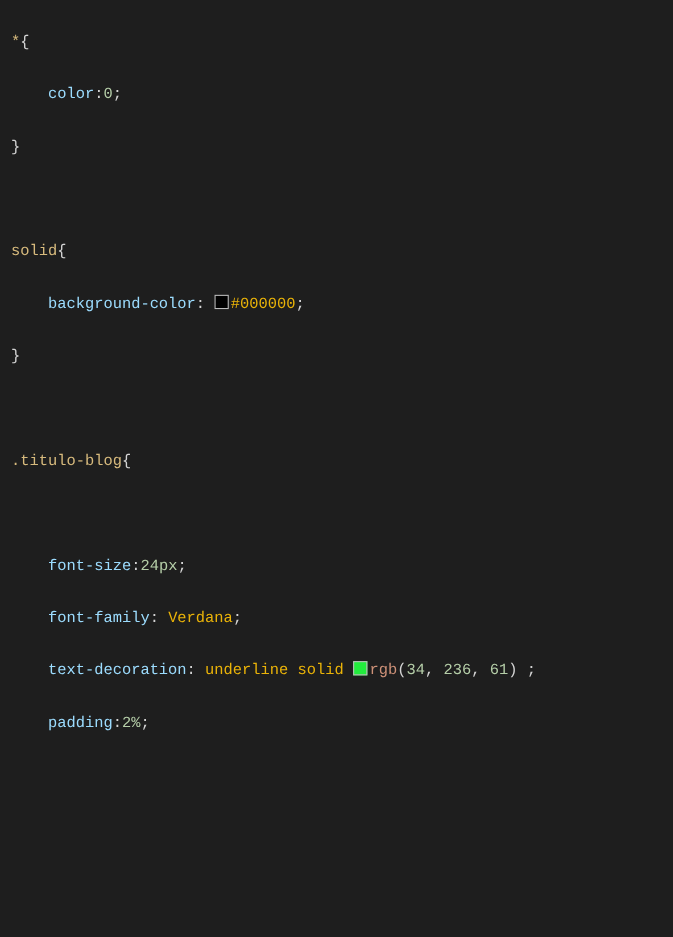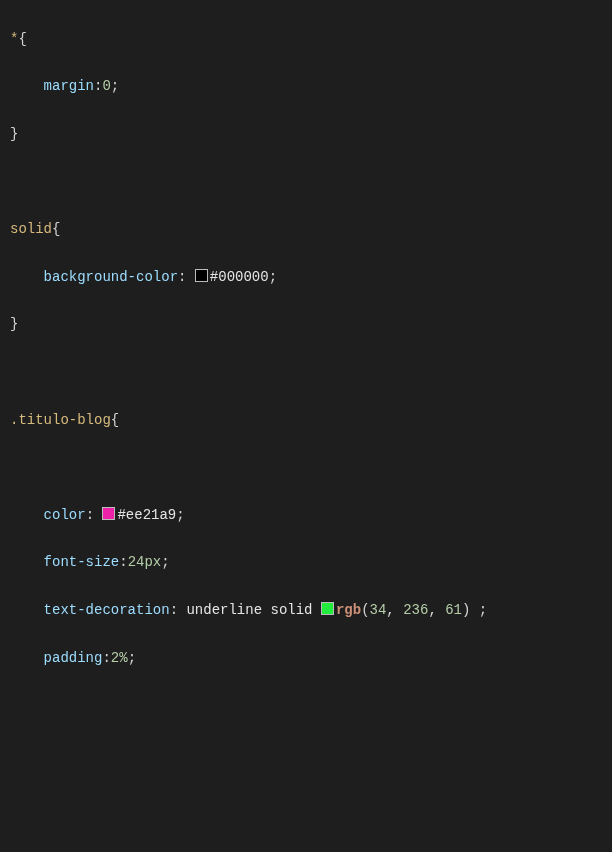--- a/index.html
+++ b/index.html
@@ -16,48 +16,48 @@
   white-space: pre;
 }
 .line {
   padding-left: 20px;
   text-indent: -20px;
 }
 .selector   { color: #d7ba7d; }
 .brace      { color: #d4d4d4; }
 .prop       { color: #9cdcfe; }
 .punct      { color: #d4d4d4; }
-.value      { color: #e5e5e5; }
+.value      { color: #eab308; }
 .num        { color: #b5cea8; }
-.func       { color: #ce9178; font-weight: bold; }
+.func       { color: #ce9178; }
 .swatch {
   display: inline-block;
   width: 11px;
   height: 11px;
   border: 1px solid #bbb;
   vertical-align: -1px;
   margin-right: 2px;
 }
 </style>
 </head>
 <body>
 
 <div class="editor">
 <div class="line"><span class="selector">*</span><span class="brace">{</span></div>
-<div class="line">    <span class="prop">margin</span><span class="punct">:</span><span class="num">0</span><span class="punct">;</span></div>
+<div class="line">    <span class="prop">color</span><span class="punct">:</span><span class="num">0</span><span class="punct">;</span></div>
 <div class="line"><span class="brace">}</span></div>
 <div class="line"> </div>
 <div class="line"><span class="selector">solid</span><span class="brace">{</span></div>
 <div class="line">    <span class="prop">background-color</span><span class="punct">: </span><span class="swatch" style="background:#000000"></span><span class="value">#000000</span><span class="punct">;</span></div>
 <div class="line"><span class="brace">}</span></div>
 <div class="line"> </div>
 <div class="line"><span class="selector">.titulo-blog</span><span class="brace">{</span></div>
 <div class="line"> </div>
-<div class="line">    <span class="prop">color</span><span class="punct">: </span><span class="swatch" style="background:#ee21a9"></span><span class="value">#ee21a9</span><span class="punct">;</span></div>
 <div class="line">    <span class="prop">font-size</span><span class="punct">:</span><span class="num">24px</span><span class="punct">;</span></div>
+<div class="line">    <span class="prop">font-family</span><span class="punct">: </span><span class="value">Verdana</span><span class="punct">;</span></div>
 <div class="line">    <span class="prop">text-decoration</span><span class="punct">: </span><span class="value">underline</span> <span class="value">solid</span> <span class="swatch" style="background:#22ec3d"></span><span class="func">rgb</span><span class="punct">(</span><span class="num">34</span><span class="punct">, </span><span class="num">236</span><span class="punct">, </span><span class="num">61</span><span class="punct">)</span> <span class="punct">;</span></div>
 <div class="line">    <span class="prop">padding</span><span class="punct">:</span><span class="num">2%</span><span class="punct">;</span></div>
 
 
 
 
 
 
 
 

